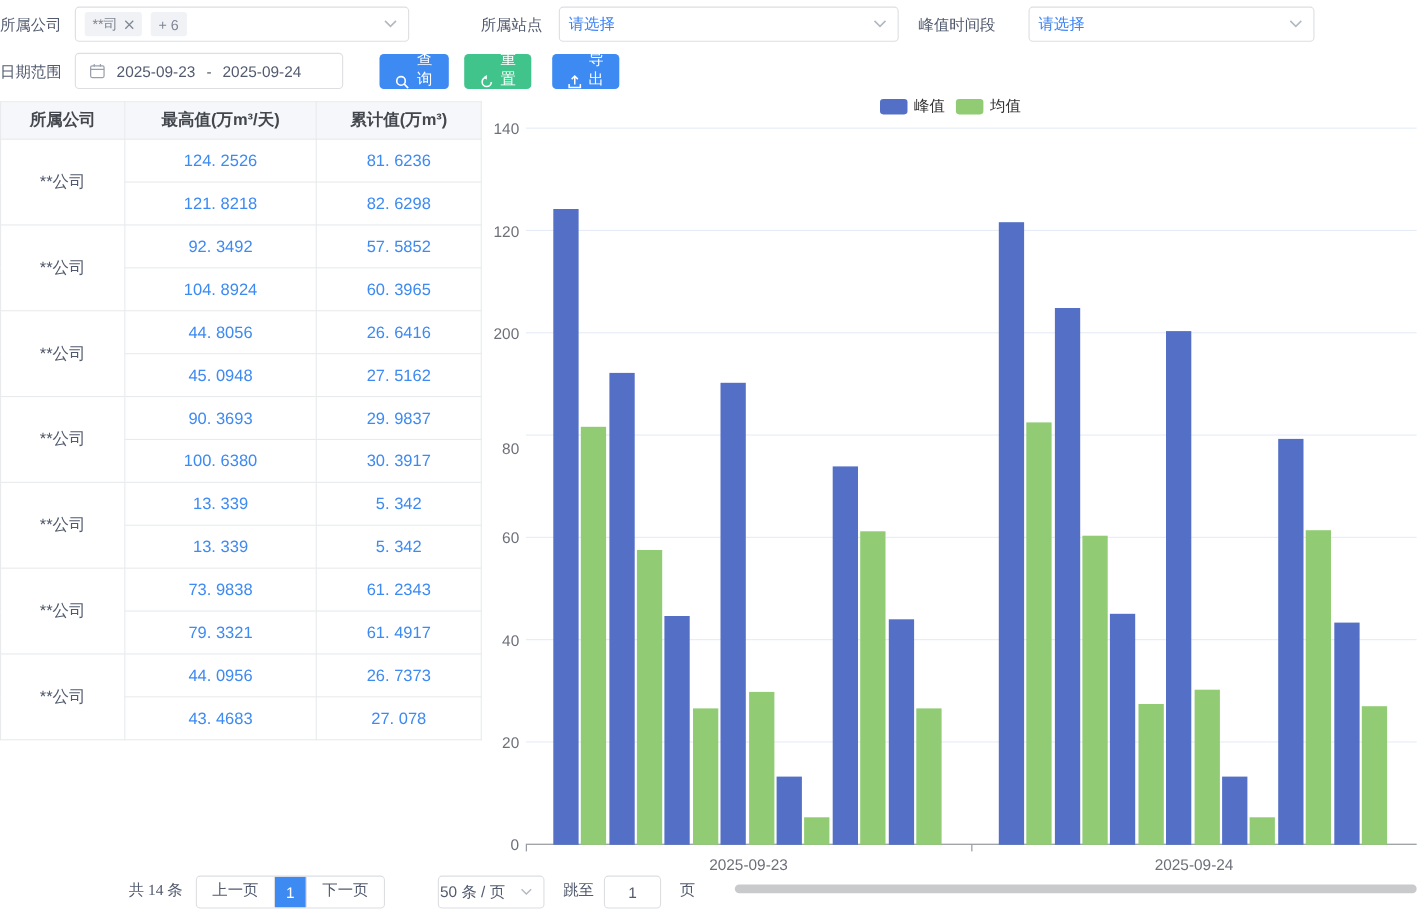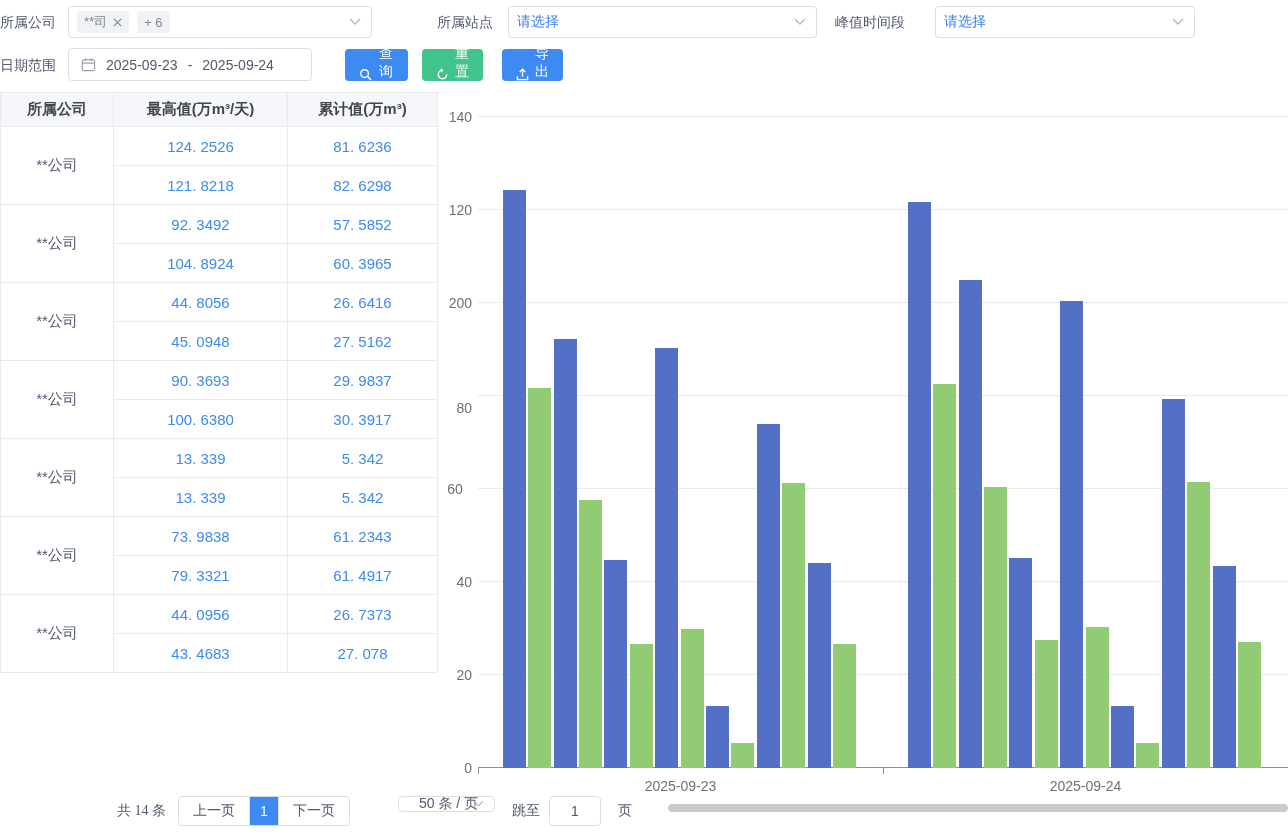--- a/index.html
+++ b/index.html
@@ -48,22 +48,22 @@
   .data-table td.value-cell { color:#3d8af2; cursor:pointer; }
   .data-table td.company-cell { color:#515a6e; }
 
   
   .pager-group {
     display:flex; height:30px; border:1px solid #dcdee2; border-radius:4px; overflow:hidden; background:#fff;
   }
   .pager-btn { padding:0 14px; line-height:28px; cursor:pointer; color:#515a6e; white-space:nowrap;font-family:Liberation Mono, monospace; }
   .pager-cur { width:28px; text-align:center; line-height:28px; background:#3d8af2; color:#fff; cursor:pointer; }
   .size-select {
-    height:16px; border:1px solid #dcdee2; border-radius:4px; display:flex; align-items:center;
-    padding:0 26px 0 20px; cursor:pointer; color:#515a6e; background:#fff; white-space:nowrap;
+    height:30px; border:1px solid #dcdee2; border-radius:4px; display:flex; align-items:center;
+    padding:0 26px 0 1px; cursor:pointer; color:#515a6e; background:#fff; white-space:nowrap;
   }
   .jump-input {
     width:52px; height:30px; border:1px solid #dcdee2; border-radius:4px; text-align:center;
     font-size:14px; color:#515a6e; font-family:inherit; outline:none;
   }
   .pg-text { line-height:30px; white-space:nowrap;font-family:Liberation Serif, serif; }
 
   
   #chart { left:440px; top:85px; width:848px; height:752px; }
   .legend { position:absolute; top:3px; left:0; right:0; display:flex; justify-content:center; gap:10px; }
@@ -258,29 +258,39 @@
     <svg width="11" height="7" viewBox="0 0 12 8">
         <path d="M1 1 L6 6 L11 1" fill="none" stroke="#b2b7c1" stroke-width="1.4"></path>
       </svg>
   </span>
 </div>
 <span class="abs pg-text" style="left:512px;top:796px">跳至</span>
 <input class="abs jump-input" style="left: 549px; top: 796px;" value="1">
 <span class="abs pg-text" style="left:618px;top:796px">页</span>
 
 <div class="abs" id="chart">
+  <div class="legend">
+    <div class="legend-item">
+      <span class="swatch" style="background: rgb(84, 112, 198);"></span>
+      <span>峰值</span>
+    </div>
+    <div class="legend-item">
+      <span class="swatch" style="background: rgb(145, 204, 117);"></span>
+      <span>均值</span>
+    </div>
+  </div>
   <div id="plot">
     <div class="axis-line"></div>
   <div class="ylab" style="bottom: -8px;">0</div>
       <div class="gridline" style="bottom: 93px;"></div>
       <div class="ylab" style="bottom: 85px;">20</div>
       <div class="gridline" style="bottom: 186px;"></div>
       <div class="ylab" style="bottom: 178px;">40</div>
       <div class="gridline" style="bottom: 279px;"></div>
-      <div class="ylab" style="bottom: 271px; text-align: center;">60</div>
+      <div class="ylab" style="bottom: 271px;">60</div>
       <div class="gridline" style="bottom: 372px;"></div>
       <div class="ylab" style="bottom: 352px;">80</div>
       <div class="gridline" style="bottom: 465px;"></div>
       <div class="ylab" style="bottom: 457px;">200</div>
       <div class="gridline" style="bottom: 558px;"></div>
       <div class="ylab" style="bottom: 550px;">120</div>
       <div class="gridline" style="bottom: 651px;"></div>
       <div class="ylab" style="bottom: 643px;">140</div>
       <div class="bar" title="峰值: 124.2526" style="left: 24.7px; width: 23px; height: 577.775px; background: rgb(84, 112, 198);"></div>
       <div class="bar" title="均值: 81.6236" style="left: 50.1px; width: 23px; height: 379.55px; background: rgb(145, 204, 117);"></div>

